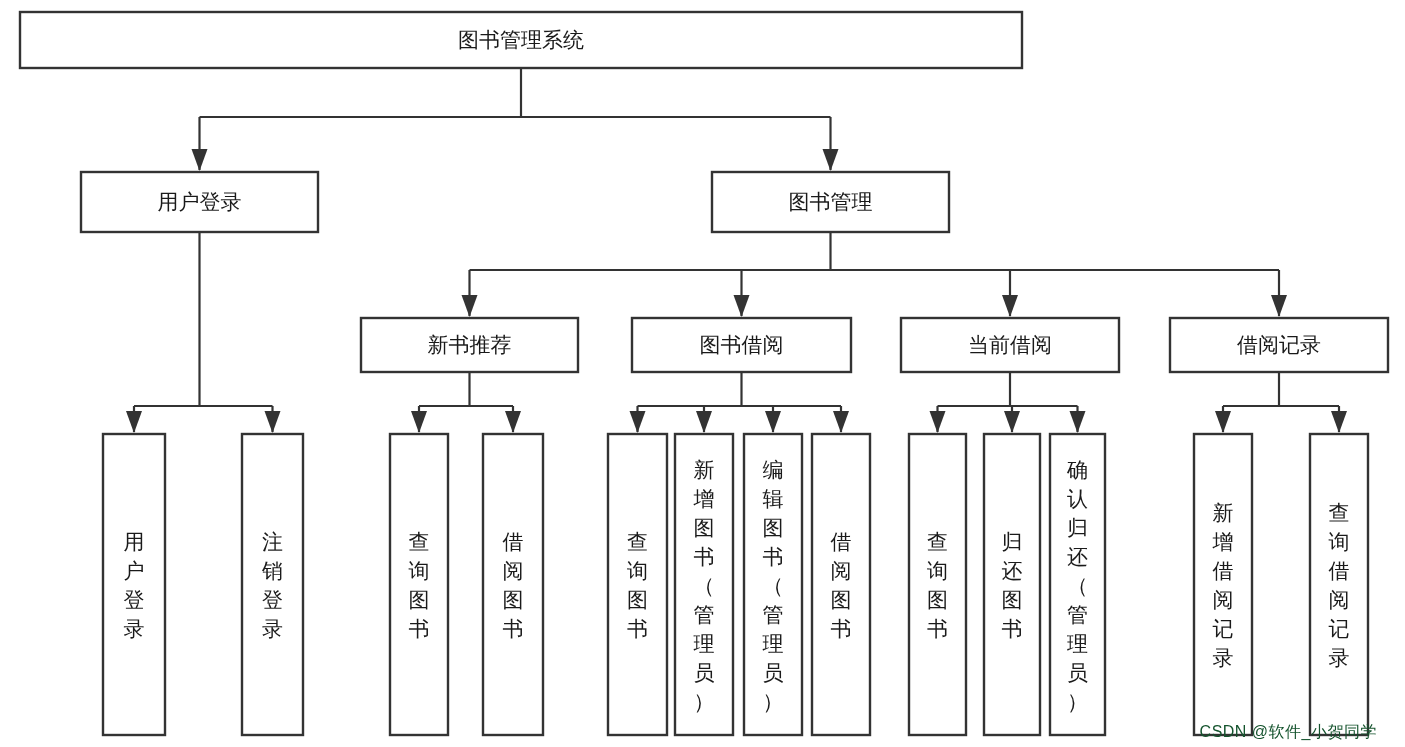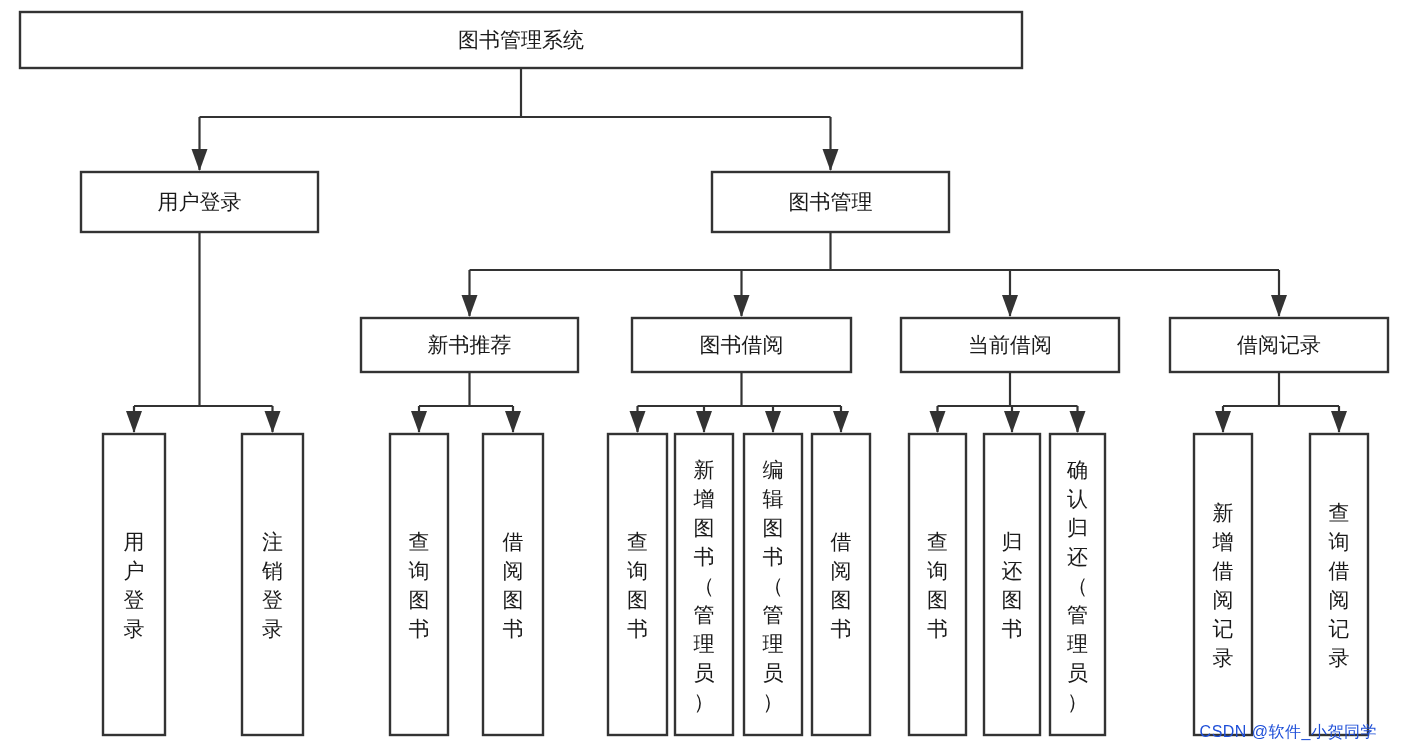--- a/index.html
+++ b/index.html
@@ -55,21 +55,21 @@
     font-size: 21px;
     fill: #1a1a1a;
     text-anchor: middle;
   }
   .watermark-text {
     position: absolute;
     right: 12px;
     bottom: 4px;
     font-family: "Liberation Sans", "DejaVu Sans", sans-serif;
     font-size: 16px;
-    color: #1d4ed8;
+    color: #14532d;
     letter-spacing: 0.5px;
     white-space: nowrap;
     user-select: none;
   }
 </style>
 </head>
 <body>
 
 <div id="diagram-root">
   <svg id="flow-svg" viewBox="0 0 1405 747">

